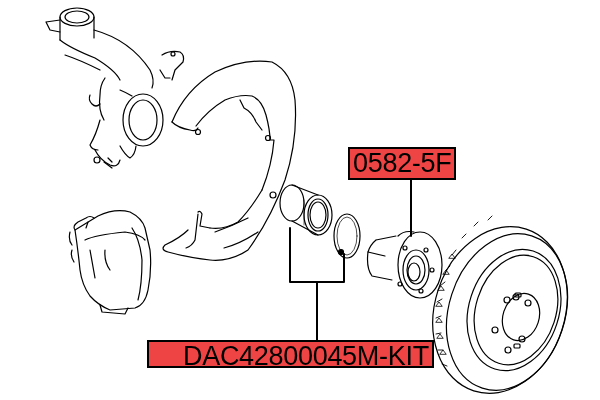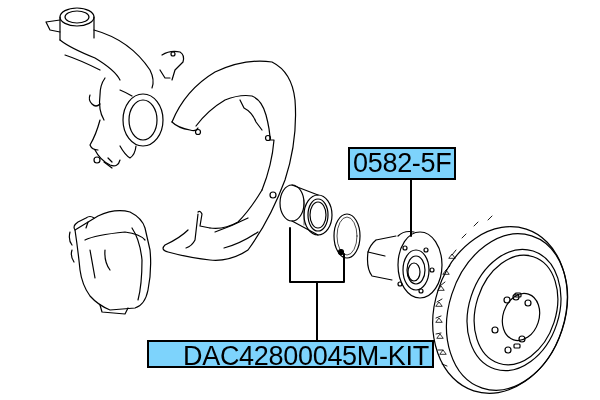--- a/index.html
+++ b/index.html
@@ -2,21 +2,21 @@
 <html><head>
   <meta charset="utf-8">
   <style>
     html, body { margin: 0; padding: 0; background: #ffffff; }
     body { width: 600px; height: 400px; overflow: hidden; position: relative; font-family: "Liberation Sans", sans-serif; }
     .stage { position: absolute; left: 0; top: 0; width: 600px; height: 400px; }
     svg.art { position: absolute; left: 0; top: 0; width: 600px; height: 400px; }
     .part-label {
       position: absolute;
       border: 2px solid #000;
-      background: #7dd3fc;
+      background: #ef4444;
       color: #000;
       font-family: "Liberation Sans", sans-serif;
       font-size: 27px;
       line-height: 28px;
       padding: 0 3px;
       white-space: nowrap;
       letter-spacing: -0.3px;
       box-sizing: border-box;
     }
     #label-hub { left: 348px; top: 147px; height: 33px; }

